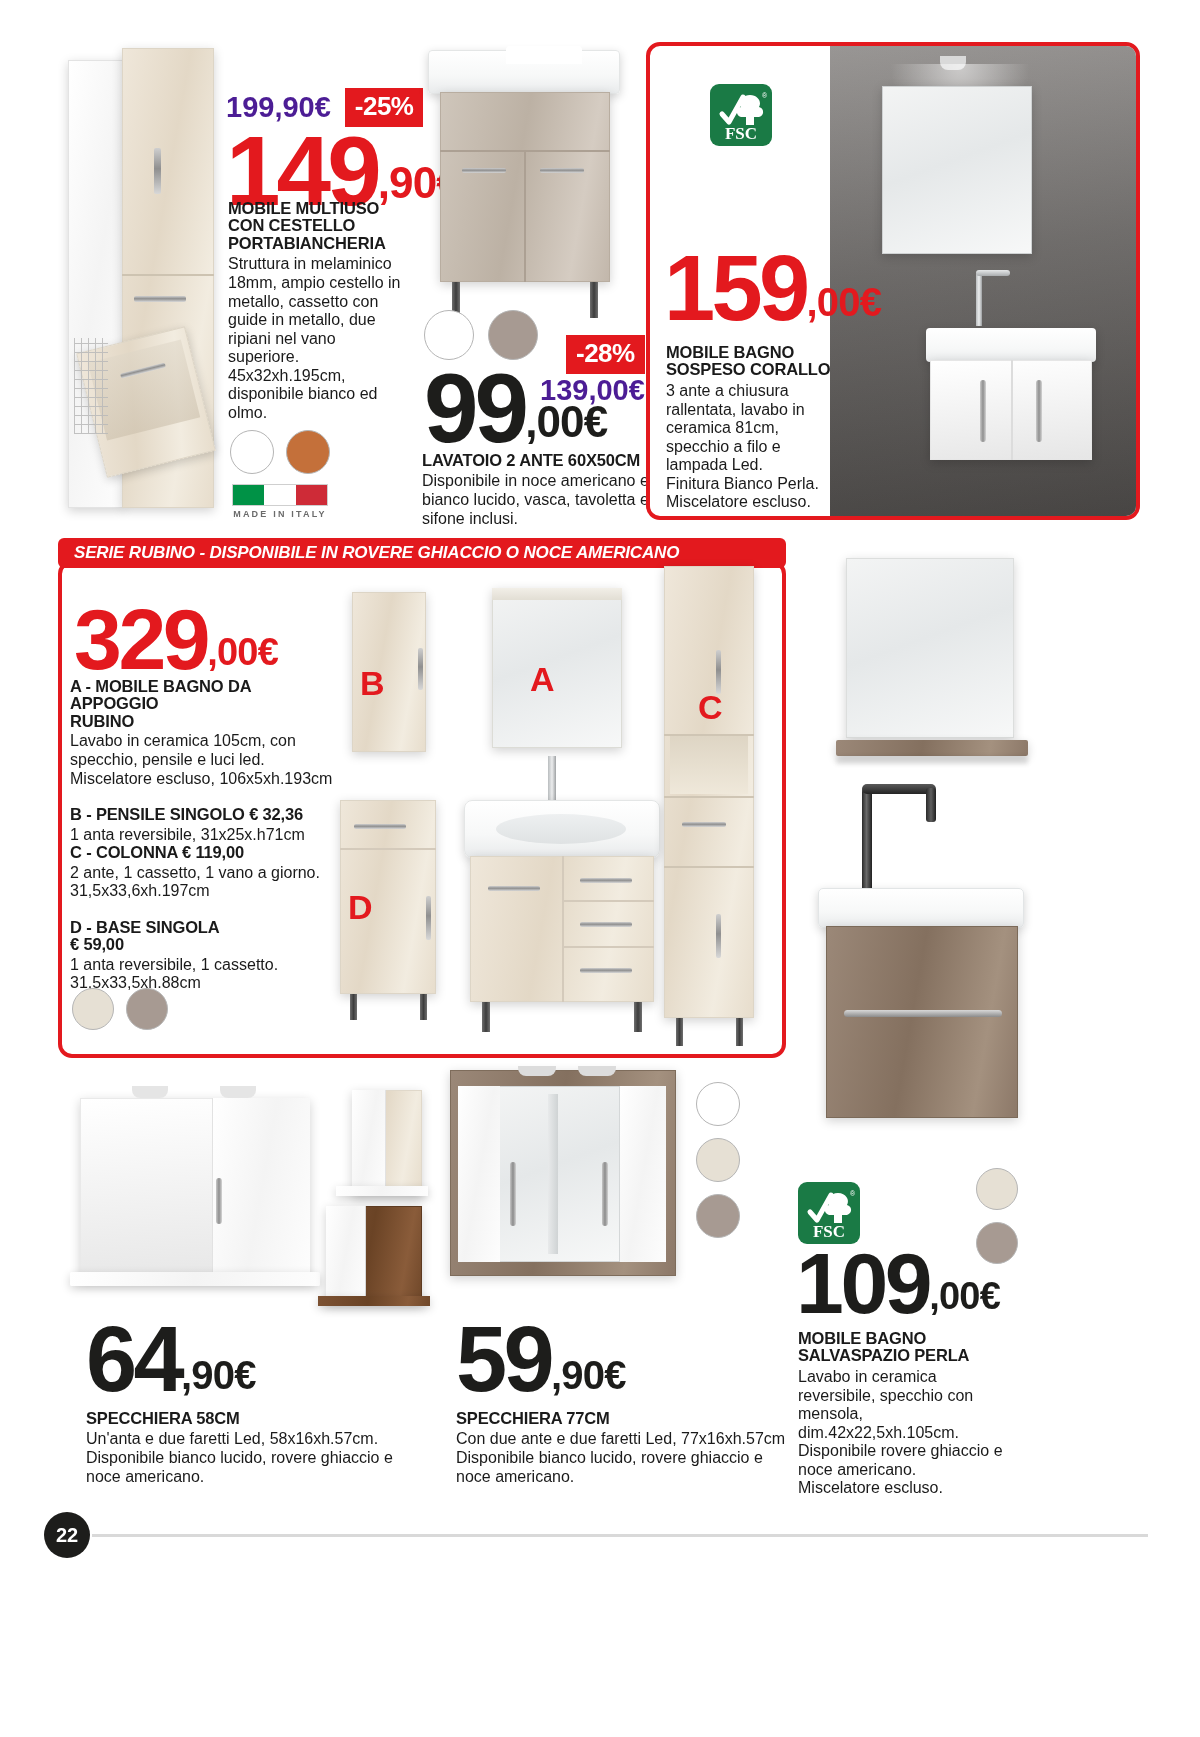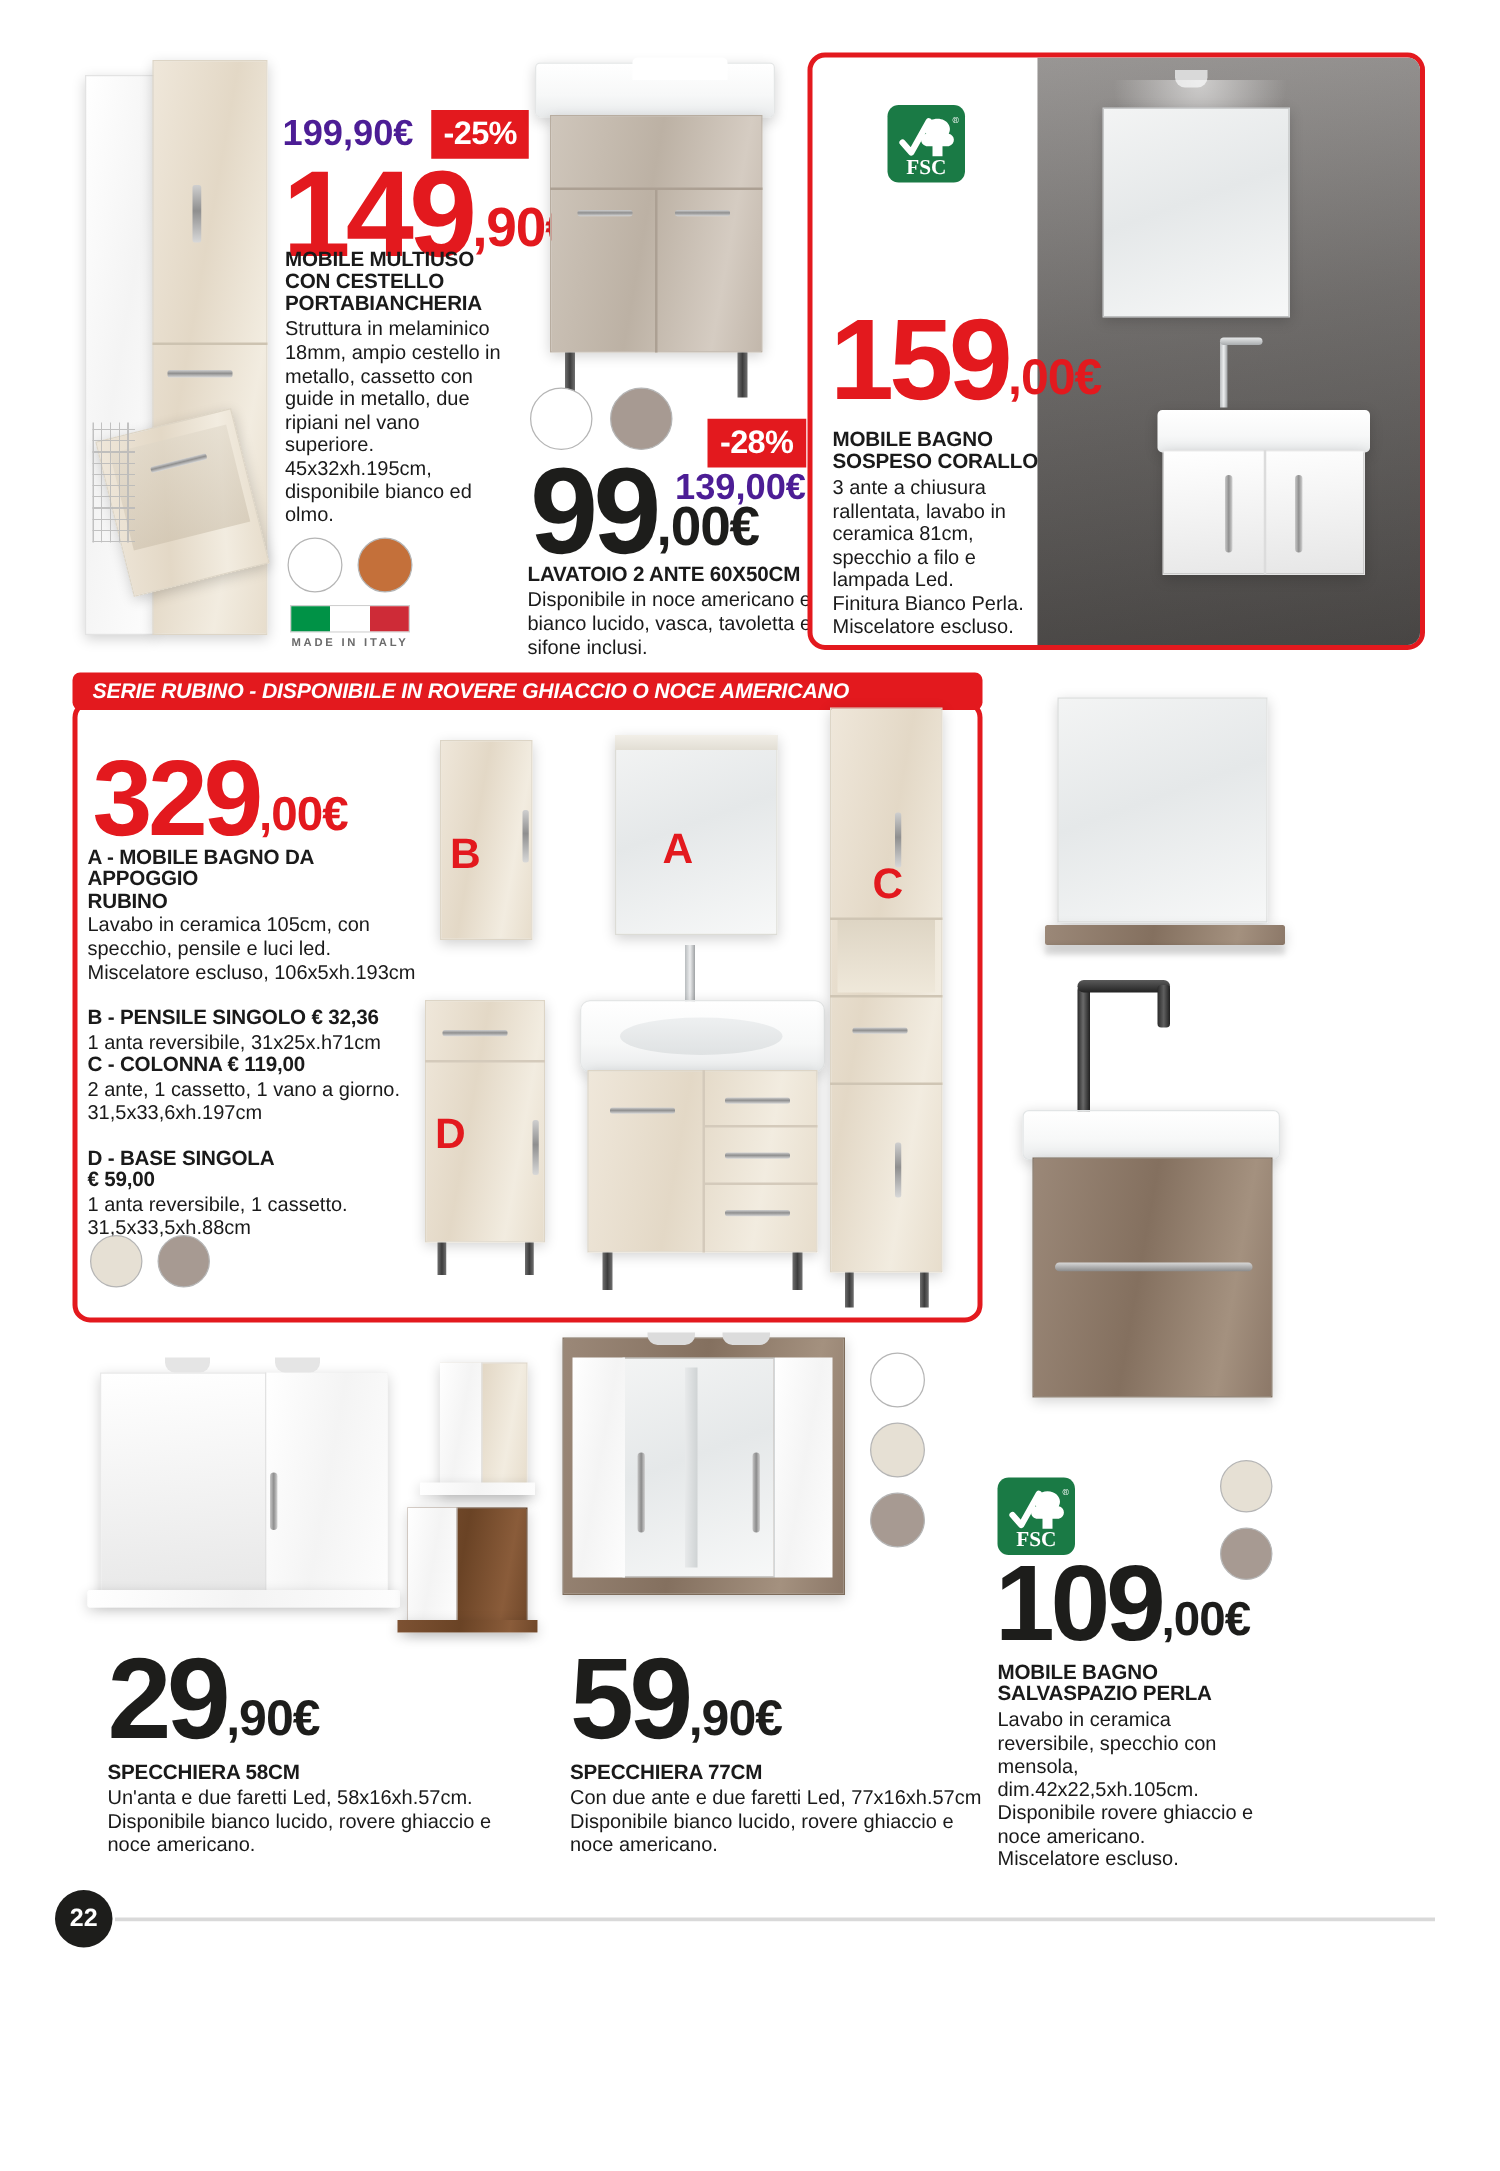--- a/index.html
+++ b/index.html
@@ -379,21 +379,21 @@
   <div class="ph" style="left:70px;top:1082px;width:260px;height:240px;">
     <div class="ph glosswhite shadow" style="left:10px;top:16px;width:230px;height:182px;border:1px solid #e9e9e9;"></div>
     <div class="ph white-pan" style="left:142px;top:16px;width:98px;height:182px;border-left:1px solid #e2e2e2;"></div>
     <div class="ph" style="left:146px;top:96px;width:6px;height:46px;background:linear-gradient(90deg,#c8c8c8,#8e8e8e,#d6d6d6);border-radius:3px;"></div>
     <div class="ph white-pan shadow" style="left:0;top:190px;width:250px;height:14px;border-radius:2px;"></div>
     <div class="ph" style="left:62px;top:4px;width:36px;height:12px;background:#e5e5e5;border-radius:0 0 8px 8px;"></div>
     <div class="ph" style="left:150px;top:4px;width:36px;height:12px;background:#e5e5e5;border-radius:0 0 8px 8px;"></div>
   </div>
 
   <div class="ph price blk" style="left:86px;top:1322px;">
-    <span class="int" style="font-size:92px;">29</span>
+    <span class="int" style="font-size:92px;">64</span>
     <span class="dec" style="font-size:40px;padding-bottom:6px;">,90€</span>
   </div>
 
   <div class="ph" style="left:86px;top:1410px;width:330px;">
     <div class="ptitle" style="font-size:16.5px;">SPECCHIERA 58CM</div>
     <div class="pdesc" style="font-size:16px;margin-top:3px;white-space:pre-line;">Un'anta e due faretti Led, 58x16xh.57cm.
 Disponibile bianco lucido, rovere ghiaccio e noce americano.</div>
   </div>
 
   <div class="ph" style="left:310px;top:1090px;width:130px;height:220px;">

